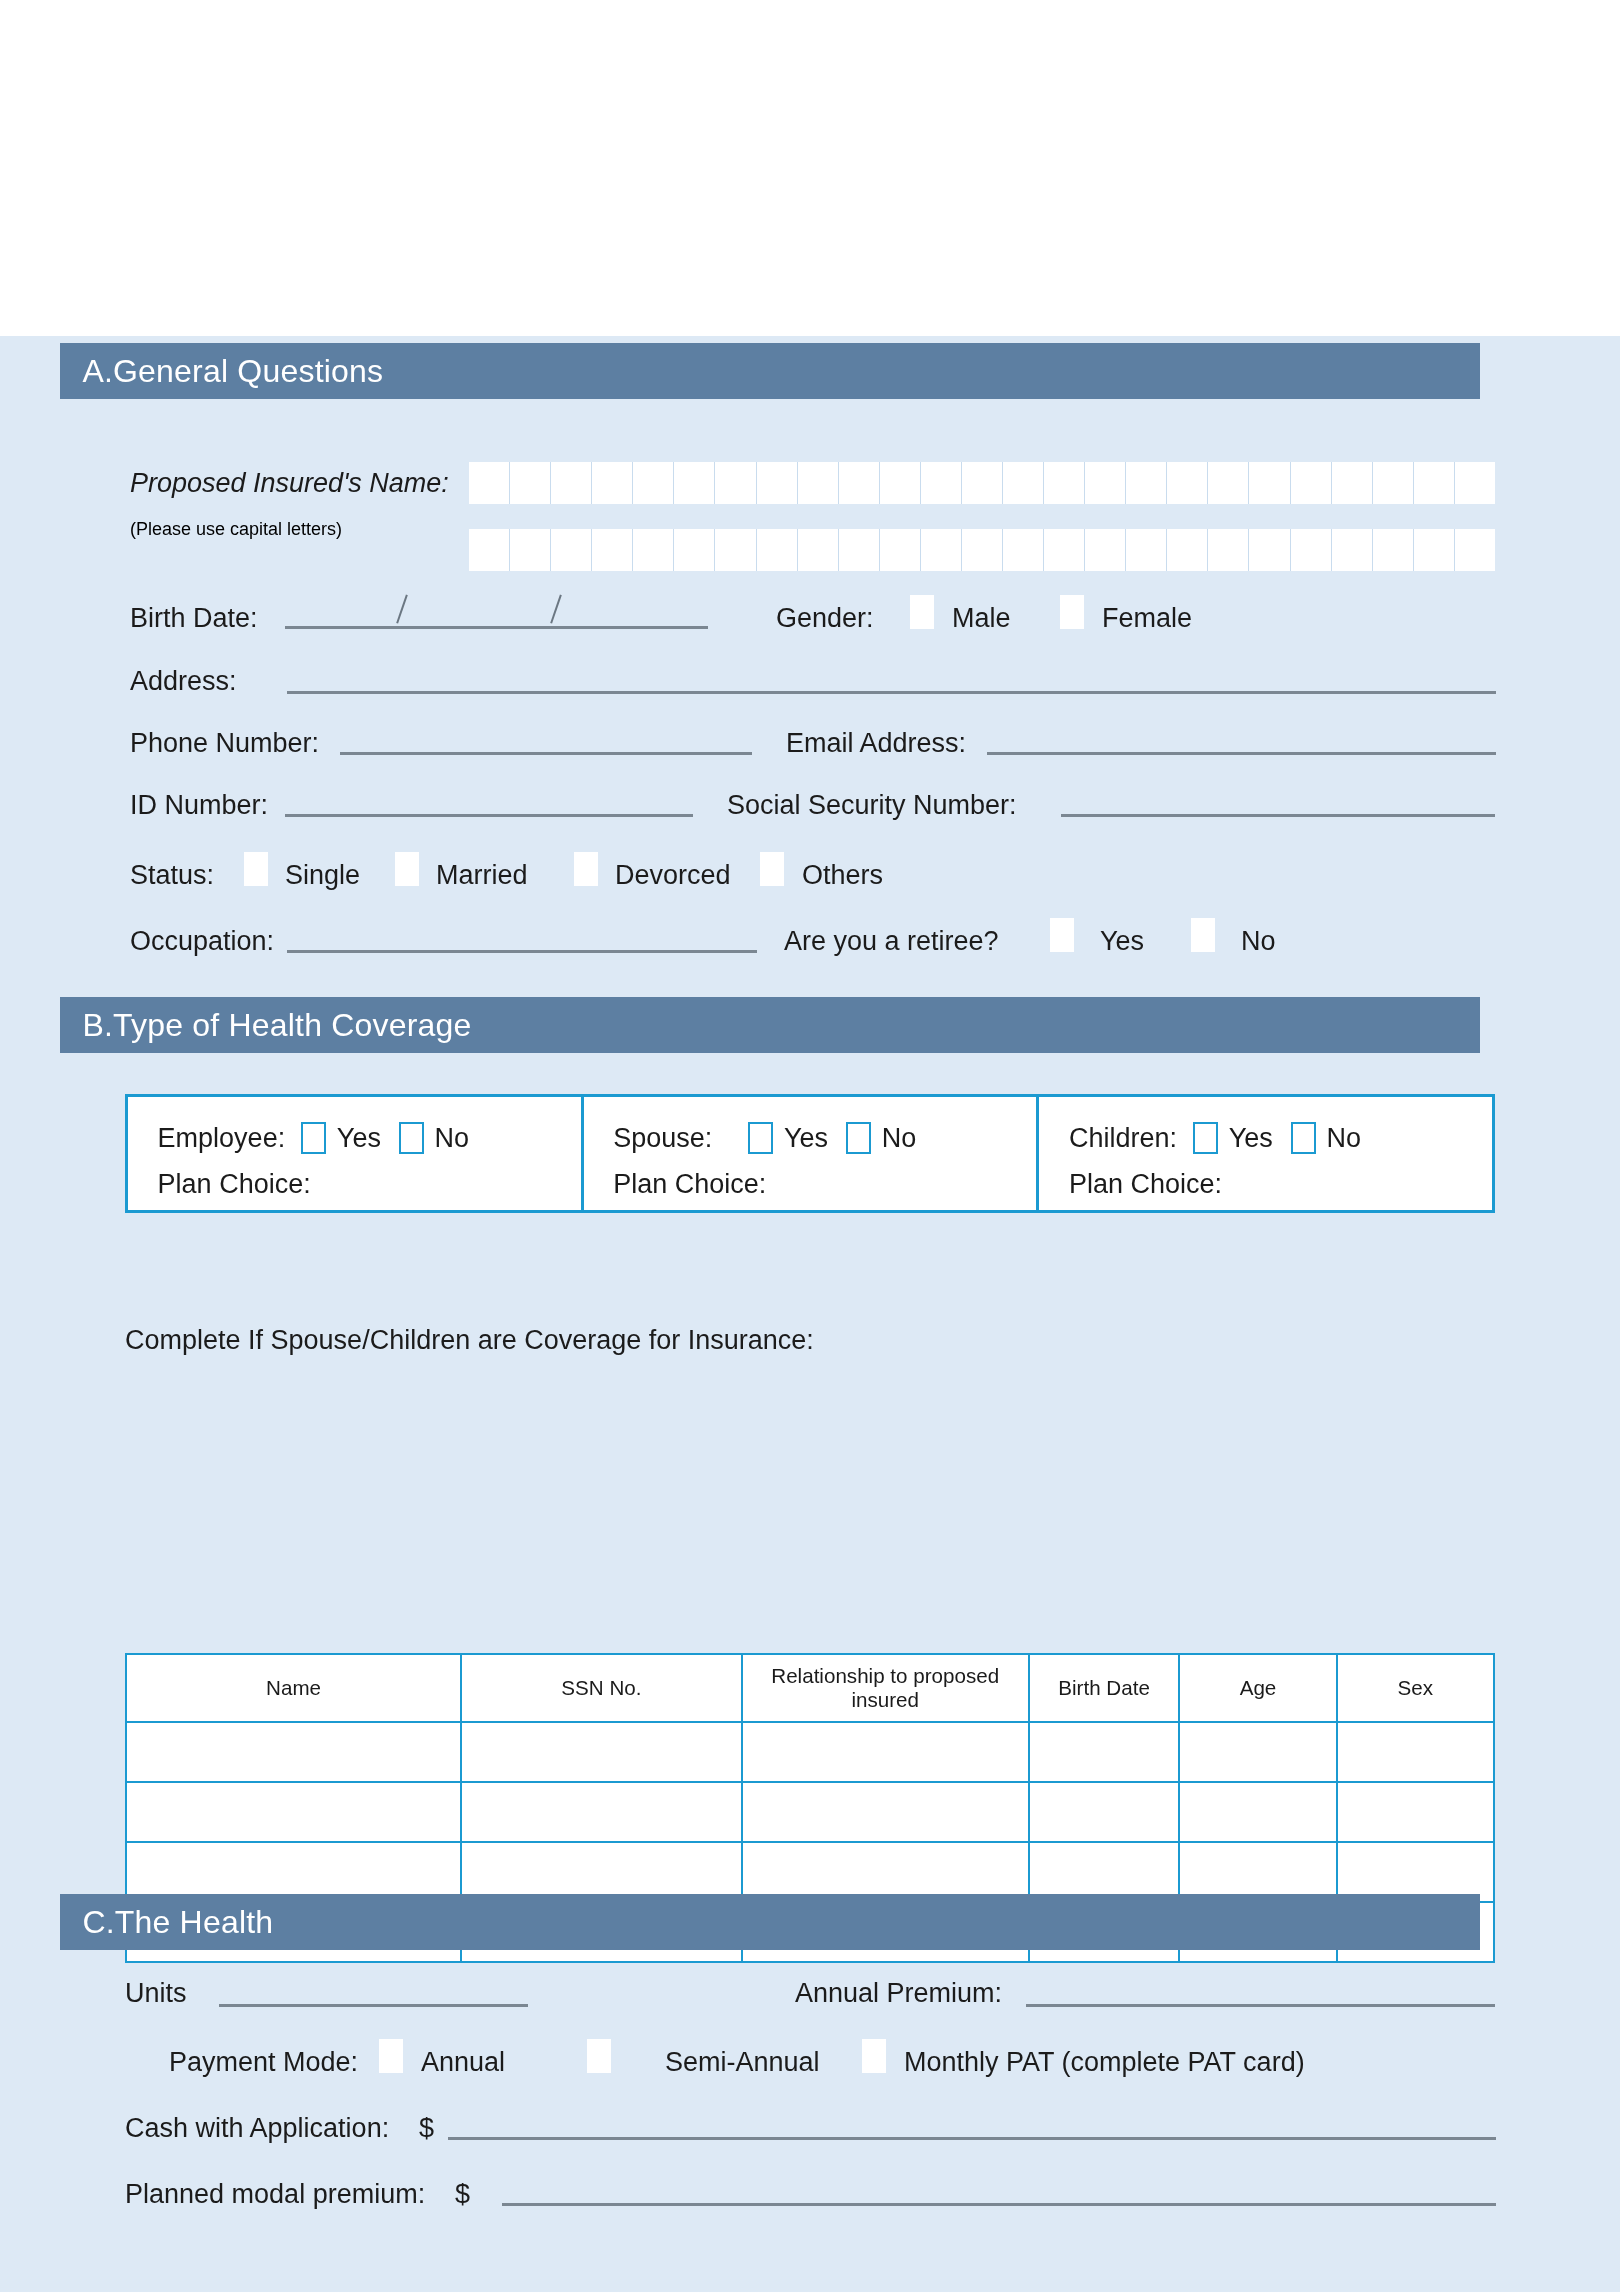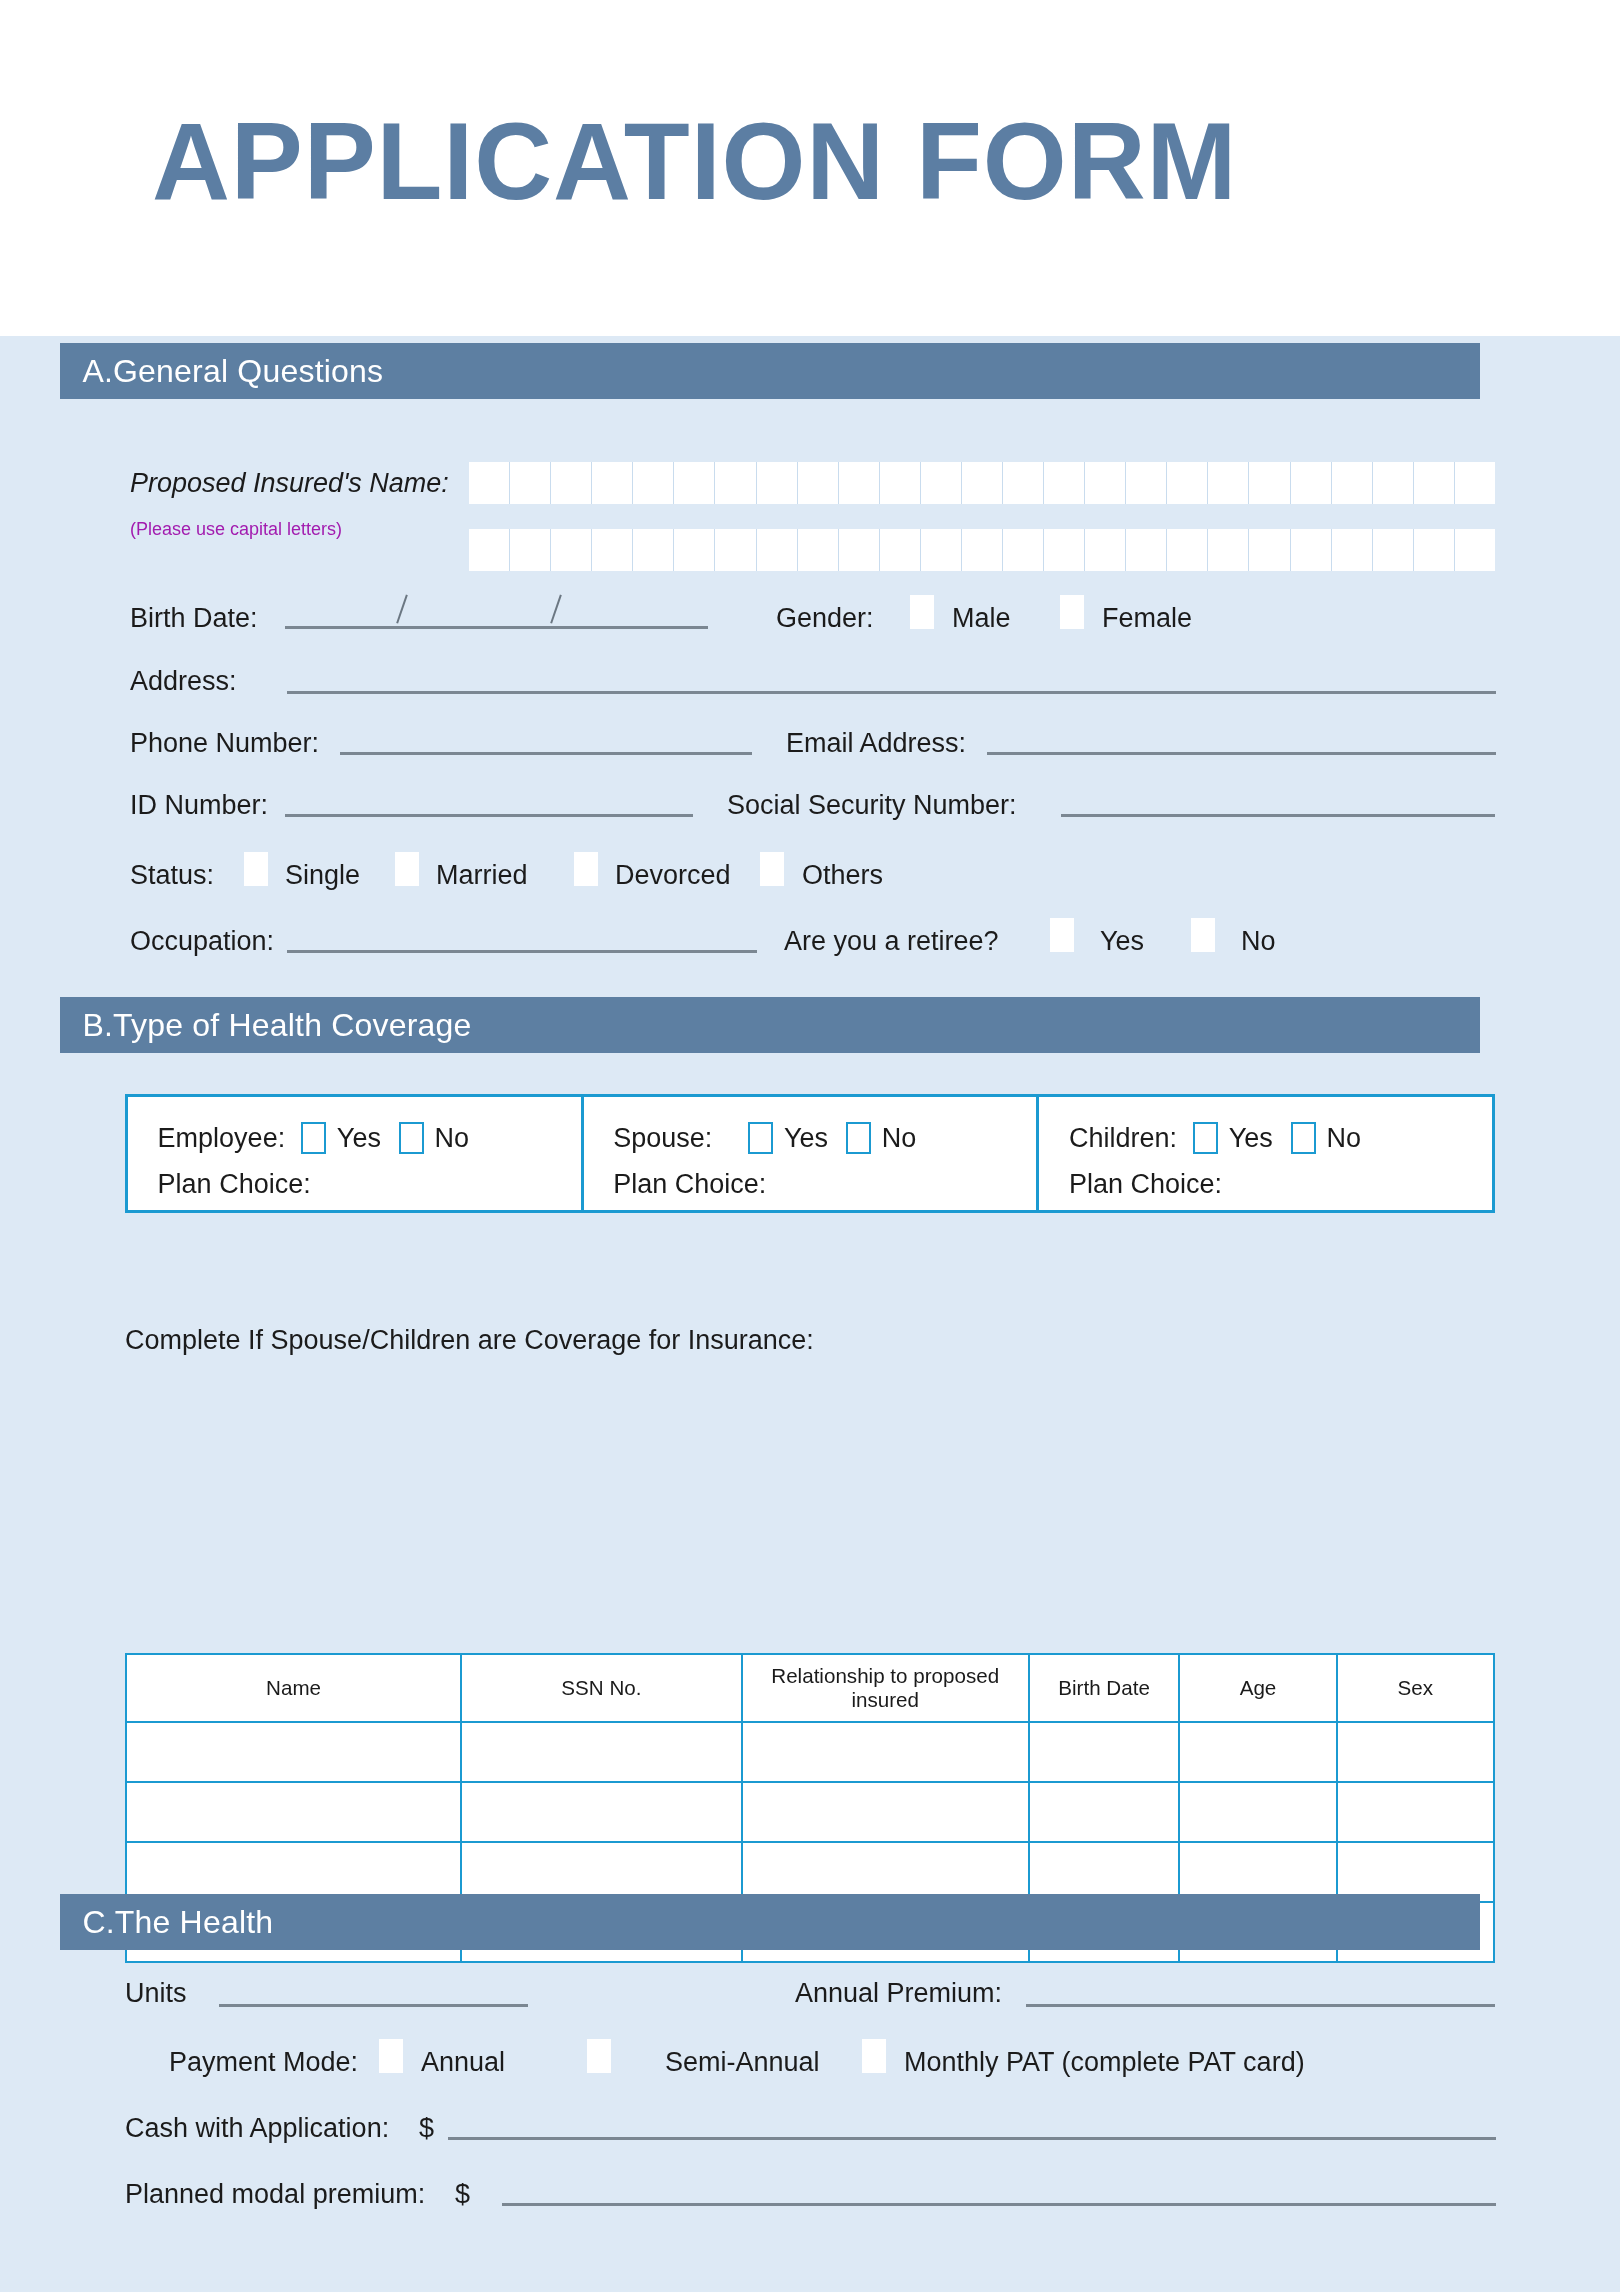--- a/index.html
+++ b/index.html
@@ -74,21 +74,21 @@
   .lbl {
     position: absolute;
     font-size: 27px;
     color: #1b1b1b;
     white-space: nowrap;
     line-height: 1;
   }
   .lbl-sm {
     position: absolute;
     font-size: 18px;
-    color: #a21caf;
+    color: #000000;
     white-space: nowrap;
     line-height: 1;
   }
 
   
   .rule {
     position: absolute;
     height: 2.7px;
     background: #7b8792;
   }
@@ -193,23 +193,20 @@
     padding: 3.6px 1.8px;
     line-height: 1.15;
   }
   .dep-table td { height: 56px; }
 </style>
 </head>
 <body>
 
 <div class="page">
 
-  <div class="header">
-    <div class="form-title">APPLICATION FORM</div>
-  </div>
 
   <div class="sheet">
 
     <div class="section-bar" style="top:7.2px;">
       <span>A.General Questions</span>
     </div>
 
     <div class="lbl" style="left:130px; top:134px;font-style:italic;">Proposed Insured's Name:</div>
     <div class="lbl-sm" style="left:130px; top:184px;">(Please use capital letters)</div>
 

